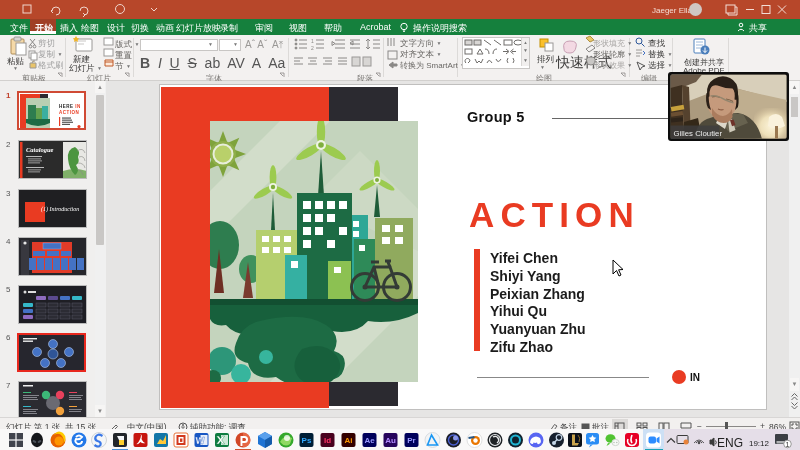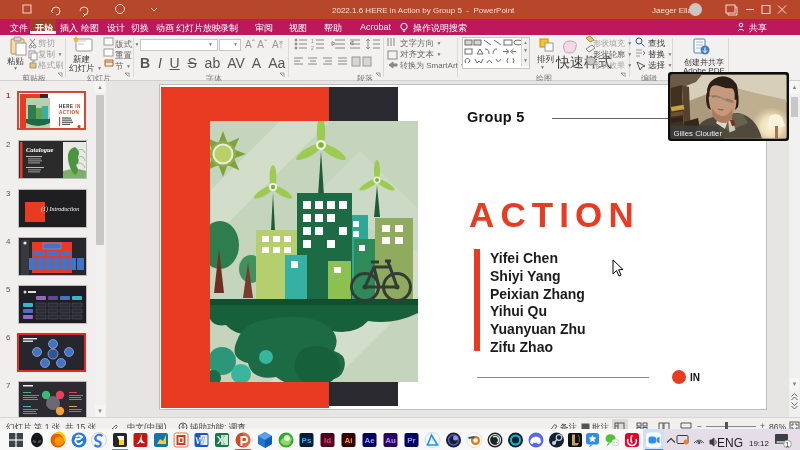--- a/index.html
+++ b/index.html
@@ -1,20 +1,20 @@
 <!DOCTYPE html>
 <html><head>
 <meta charset="utf-8">
 <style>
   html,body{margin:0;padding:0;}
   body{width:800px;height:450px;overflow:hidden;font-family:"Liberation Sans",sans-serif;position:relative;background:#e6e5e4;}
   .abs{position:absolute;}
   
   #titlebar{left:0;top:0;width:800px;height:19px;background:#b7472a;}
-  #tabrow{left:0;top:19px;width:800px;height:16px;background:#be185d;}
+  #tabrow{left:0;top:19px;width:800px;height:16px;background:#15803d;}
   .tab{position:absolute;top:2.5px;font-size:9px;color:#fff;white-space:nowrap;}
   #ribbon{left:0;top:35px;width:800px;height:45px;background:#f3f1f0;border-bottom:1px solid #d2d0ce;}
   .glabel{position:absolute;top:38px;font-size:8px;color:#7a7774;white-space:nowrap;}
   .vsep{position:absolute;top:3px;height:39px;width:1px;background:#dcdad8;}
   .ricon{position:absolute;font-size:8.5px;color:#4a4a4a;white-space:nowrap;}
   
   #panel{left:0;top:81px;width:95px;height:336px;background:#f0efee;overflow:hidden;}
   #pscroll{left:95px;top:81px;width:11px;height:336px;background:#f0f0f0;border-right:1px solid #c9c7c5;}
   #wspace{left:106px;top:81px;width:683px;height:336px;background:#e6e5e4;}
   #rscroll{left:789px;top:81px;width:11px;height:336px;background:#f0f0f0;}
@@ -35,21 +35,20 @@
     <g stroke="#f0d5cc" stroke-width="1" fill="none">
       <rect x="23" y="5" width="8" height="8"></rect>
       <path d="M52 11 a4 4 0 1 1 4 4"></path>
       <path d="M51 11 l2 -2 m-2 2 l2 2" stroke-width="1"></path>
       <path d="M84 15 a4 4 0 1 0 -4 -4"></path>
       <path d="M85 15 l-2 -2 m2 2 l-2 2" stroke-width="1"></path>
       <circle cx="120" cy="9" r="4.5"></circle>
       <path d="M151 8 l3 3 l3 -3" stroke-width="1"></path>
     </g>
   </svg>
-  <div class="abs" style="left:332px;top:5.5px;width:280px;font-size:8px;color:#f5ddd5;white-space:nowrap">2022.1.6 HERE in Action by Group 5&nbsp;&nbsp;-&nbsp;&nbsp;PowerPoint</div>
   <div class="abs" style="left:652px;top:6px;font-size:8px;color:#f5ddd5;">Jaeger Ella</div>
   <div class="abs" style="left:689px;top:2.5px;width:13px;height:13px;border-radius:50%;background:#cfc6c3;"></div>
   <svg width="90" height="19" style="position:absolute;left:710px;top:0">
     <g stroke="#f3ddd6" stroke-width="1" fill="none">
       <rect x="16" y="5" width="9" height="8"></rect>
       <path d="M18 13 v2 h9 v-8 h-2"></path>
       <path d="M36 9.5 h8"></path>
       <rect x="52" y="5.5" width="8" height="8"></rect>
       <path d="M68 5.5 l8 8 m0 -8 l-8 8"></path>
     </g>

